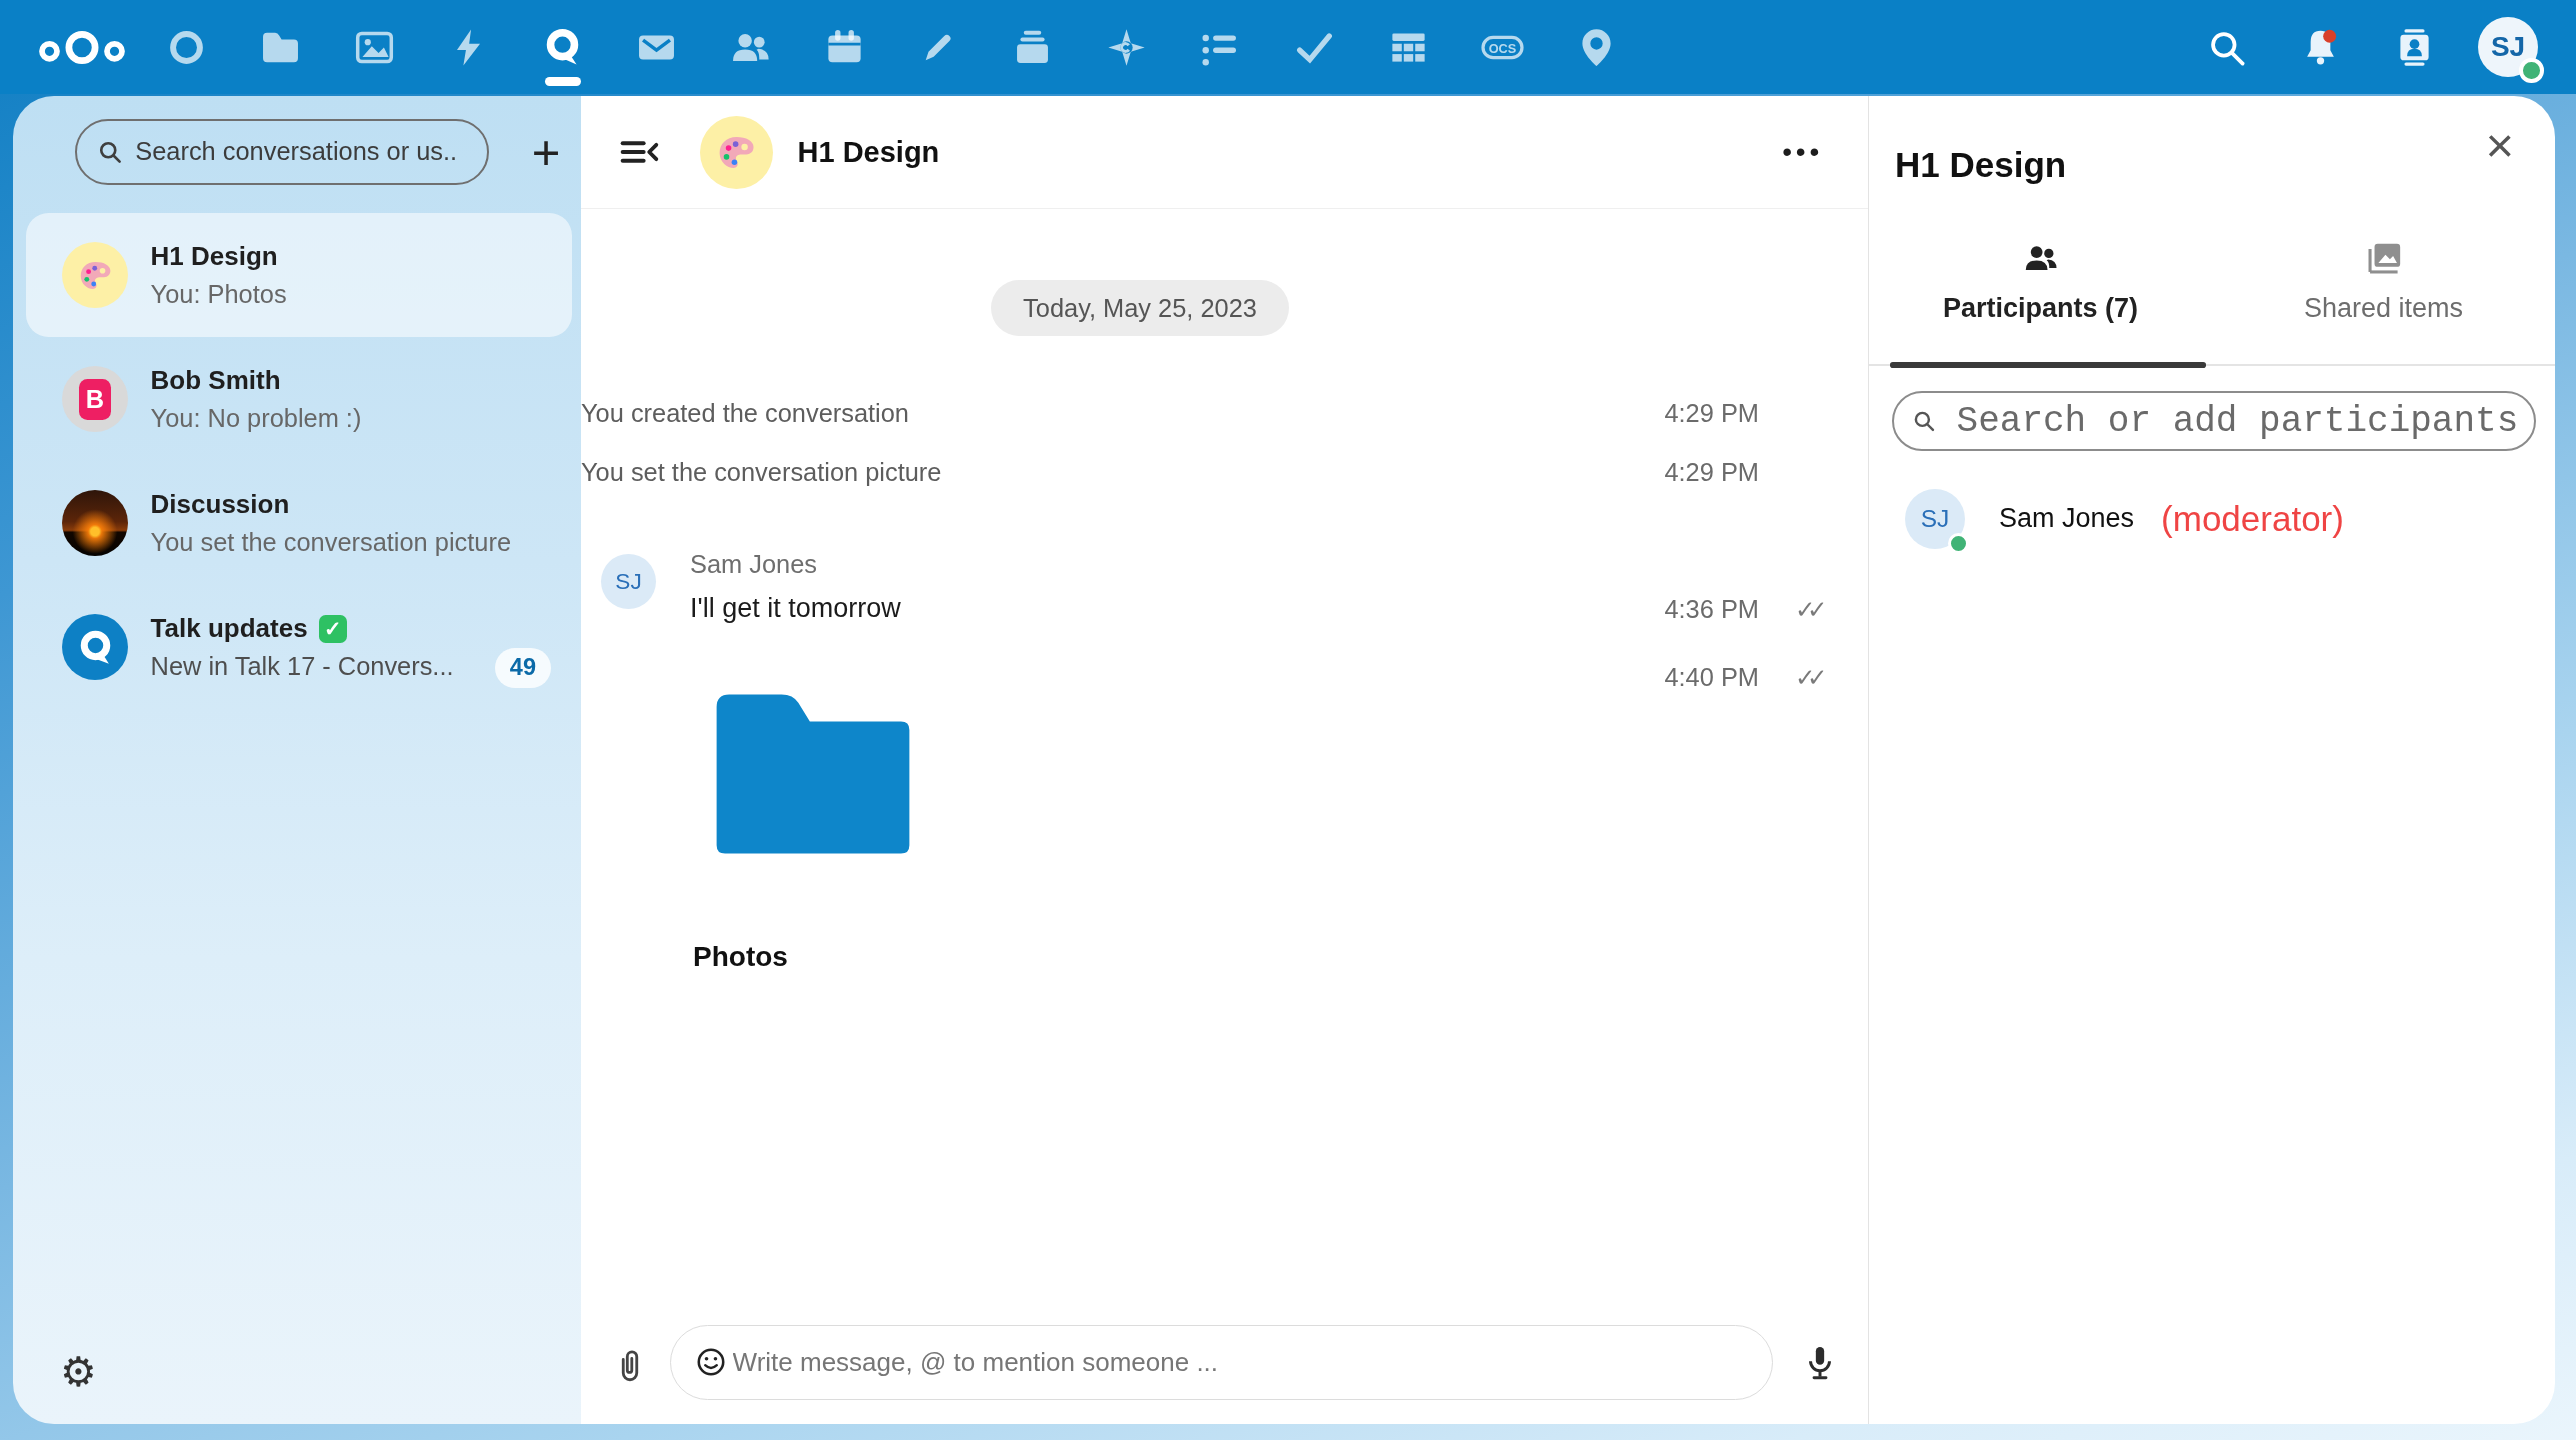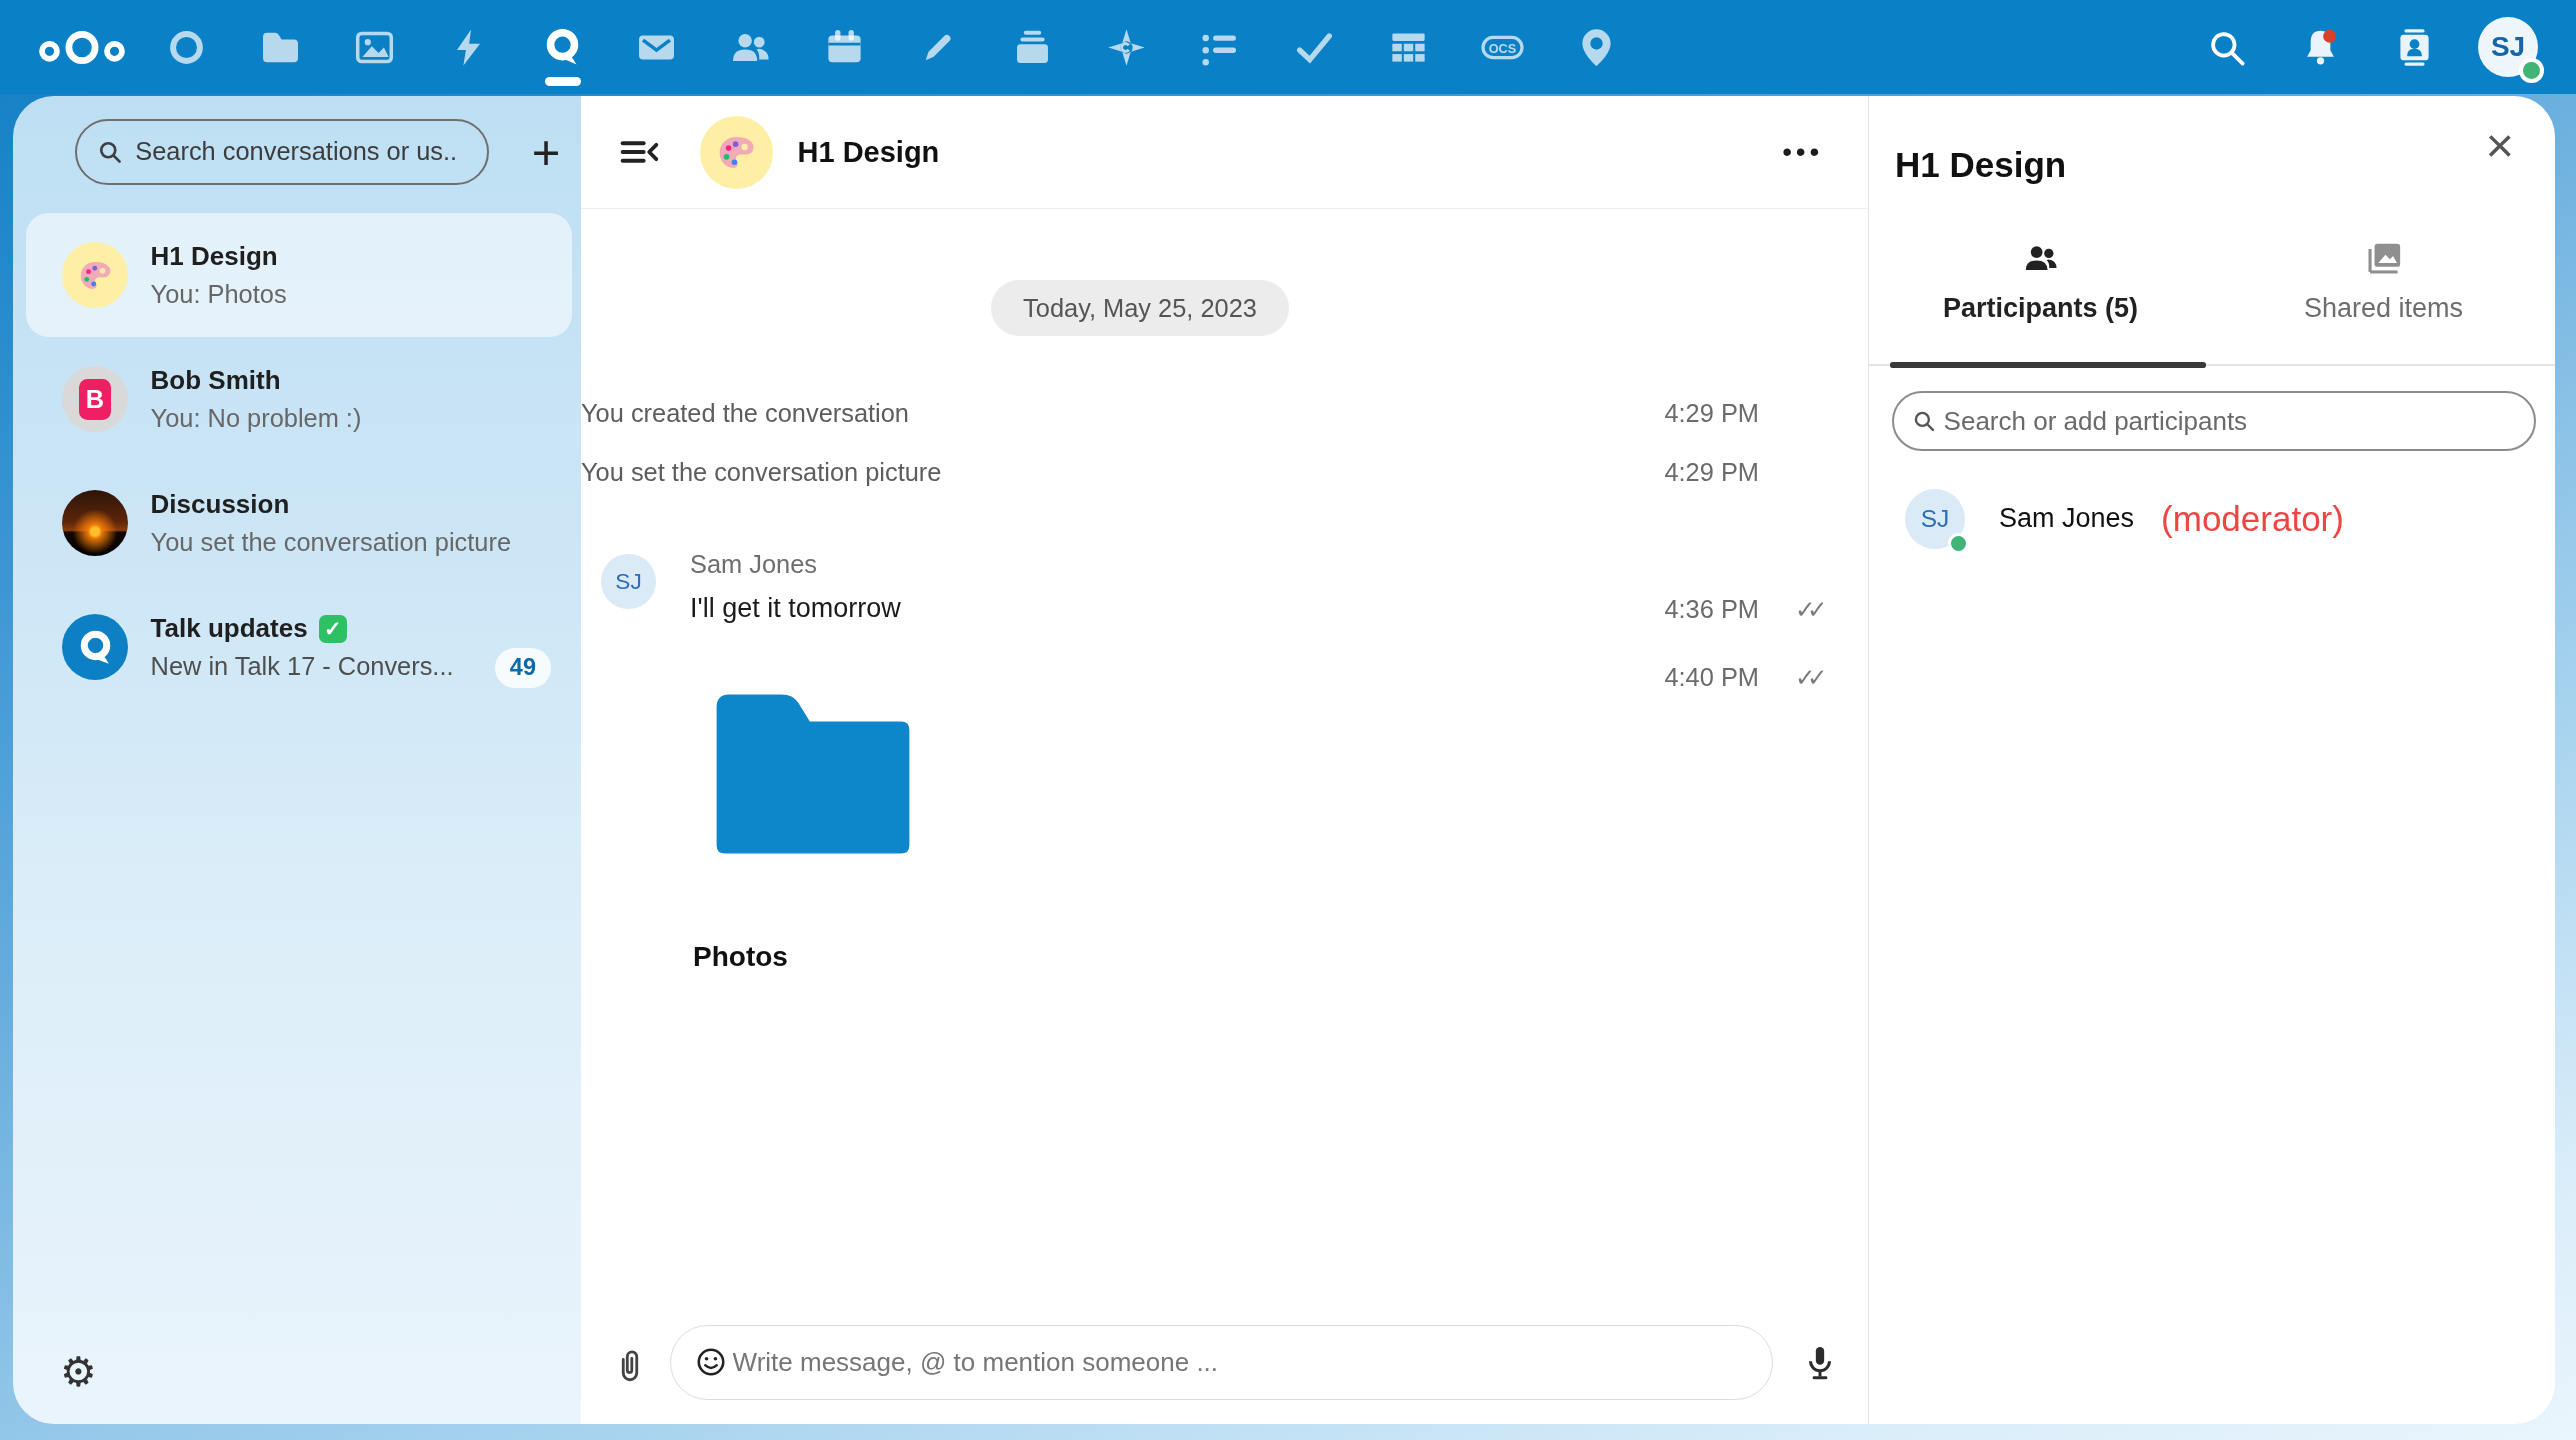--- a/index.html
+++ b/index.html
@@ -109,21 +109,21 @@
   .tabs { position:absolute; left:0; top:141px; width:100%; display:flex; }
   .tab { width:50%; text-align:center; cursor:pointer; padding-bottom:24.5px; }
   .tab .tabicon { height:43px; display:flex; align-items:center; justify-content:center; color:#222; }
   .tab .tablabel { margin-top:13px; font-size:27px; font-weight:bold; color:#222; }
   .tab.inactive .tabicon { color:#8f8f8f; }
   .tab.inactive .tablabel { color:#6d6d6d; font-weight:normal; }
   .tabline { position:absolute; left:0; top:268px; width:100%; height:1.9px; background:#e4e4e4; }
   .tabline-active { position:absolute; left:21px; top:266px; width:316px; height:5.6px; background:#3a3a3a; border-radius:2.8px; }
   .part-search { position:absolute; left:22.6px; top:295px; width:644px; height:60px; border:2.8px solid #8c8c8c;
     border-radius:31px; background:#fff; display:flex; align-items:center; padding:0 17px; color:#555; }
-  .part-search input { border:none; outline:none; flex:1; font-family:Liberation Sans, sans-serif; font-size:26px; color:#333; margin-left:7px; }
+  .part-search input { border:none; outline:none; flex:1; font-family:Liberation Mono, monospace; font-size:36px; color:#333; margin-left:20px; }
   .part-search input::placeholder { color:#6a6a6a; }
   .part-row { position:absolute; left:0; top:380px; width:100%; height:85px; display:flex; align-items:center; padding-left:36px; cursor:pointer; }
   .part-avatar { width:60px; height:60px; border-radius:50%; background:#dbeaf7; color:#2a6fb8; font-size:24.5px;
     display:flex; align-items:center; justify-content:center; position:relative; flex:none; }
   .part-avatar .status { position:absolute; right:-3.8px; bottom:-5.6px; width:21px; height:21px; border-radius:50%;
     background:#40b376; border:3.8px solid #fff; }
   .part-name { font-size:27px; color:#111; margin-left:34px; }
   .part-role { font-size:35px; color:#ef4444; margin-left:27px; }
 
   svg { display:block; }
@@ -453,21 +453,21 @@
       <div class="tabs">
         <div class="tab">
           <div class="tabicon">
             <svg width="41" height="41" viewBox="0 0 32 32" fill="currentColor">
                 <circle cx="13" cy="11" r="4.6"></circle>
                 <path d="M4.5 25 Q4.5 17.5 13 17.5 Q21.5 17.5 21.5 25 Z"></path>
                 <circle cx="22.5" cy="12" r="3.6"></circle>
                 <path d="M22 16.8 Q28.5 17.4 28.5 23.5 L22.8 23.5 Q23 19 20.8 17.3 Z"></path>
               </svg>
           </div>
-          <div class="tablabel">Participants (5)</div>
+          <div class="tablabel">Participants (7)</div>
         </div>
         <div class="tab inactive">
           <div class="tabicon">
             <svg width="41" height="41" viewBox="0 0 32 32">
                 <path d="M5.5 26.5 L5.5 8.5" stroke="currentColor" stroke-width="2.4"></path>
                 <path d="M5.5 26.5 L27 26.5" stroke="currentColor" stroke-width="2.4"></path>
                 <rect x="9" y="4.5" width="20" height="18" rx="2.5" fill="currentColor"></rect>
                 <path d="M12 19.5 L17.5 13 L21 16.5 L23.5 14 L26.5 19.5 Z" fill="#fff"></path>
               </svg>
           </div>

